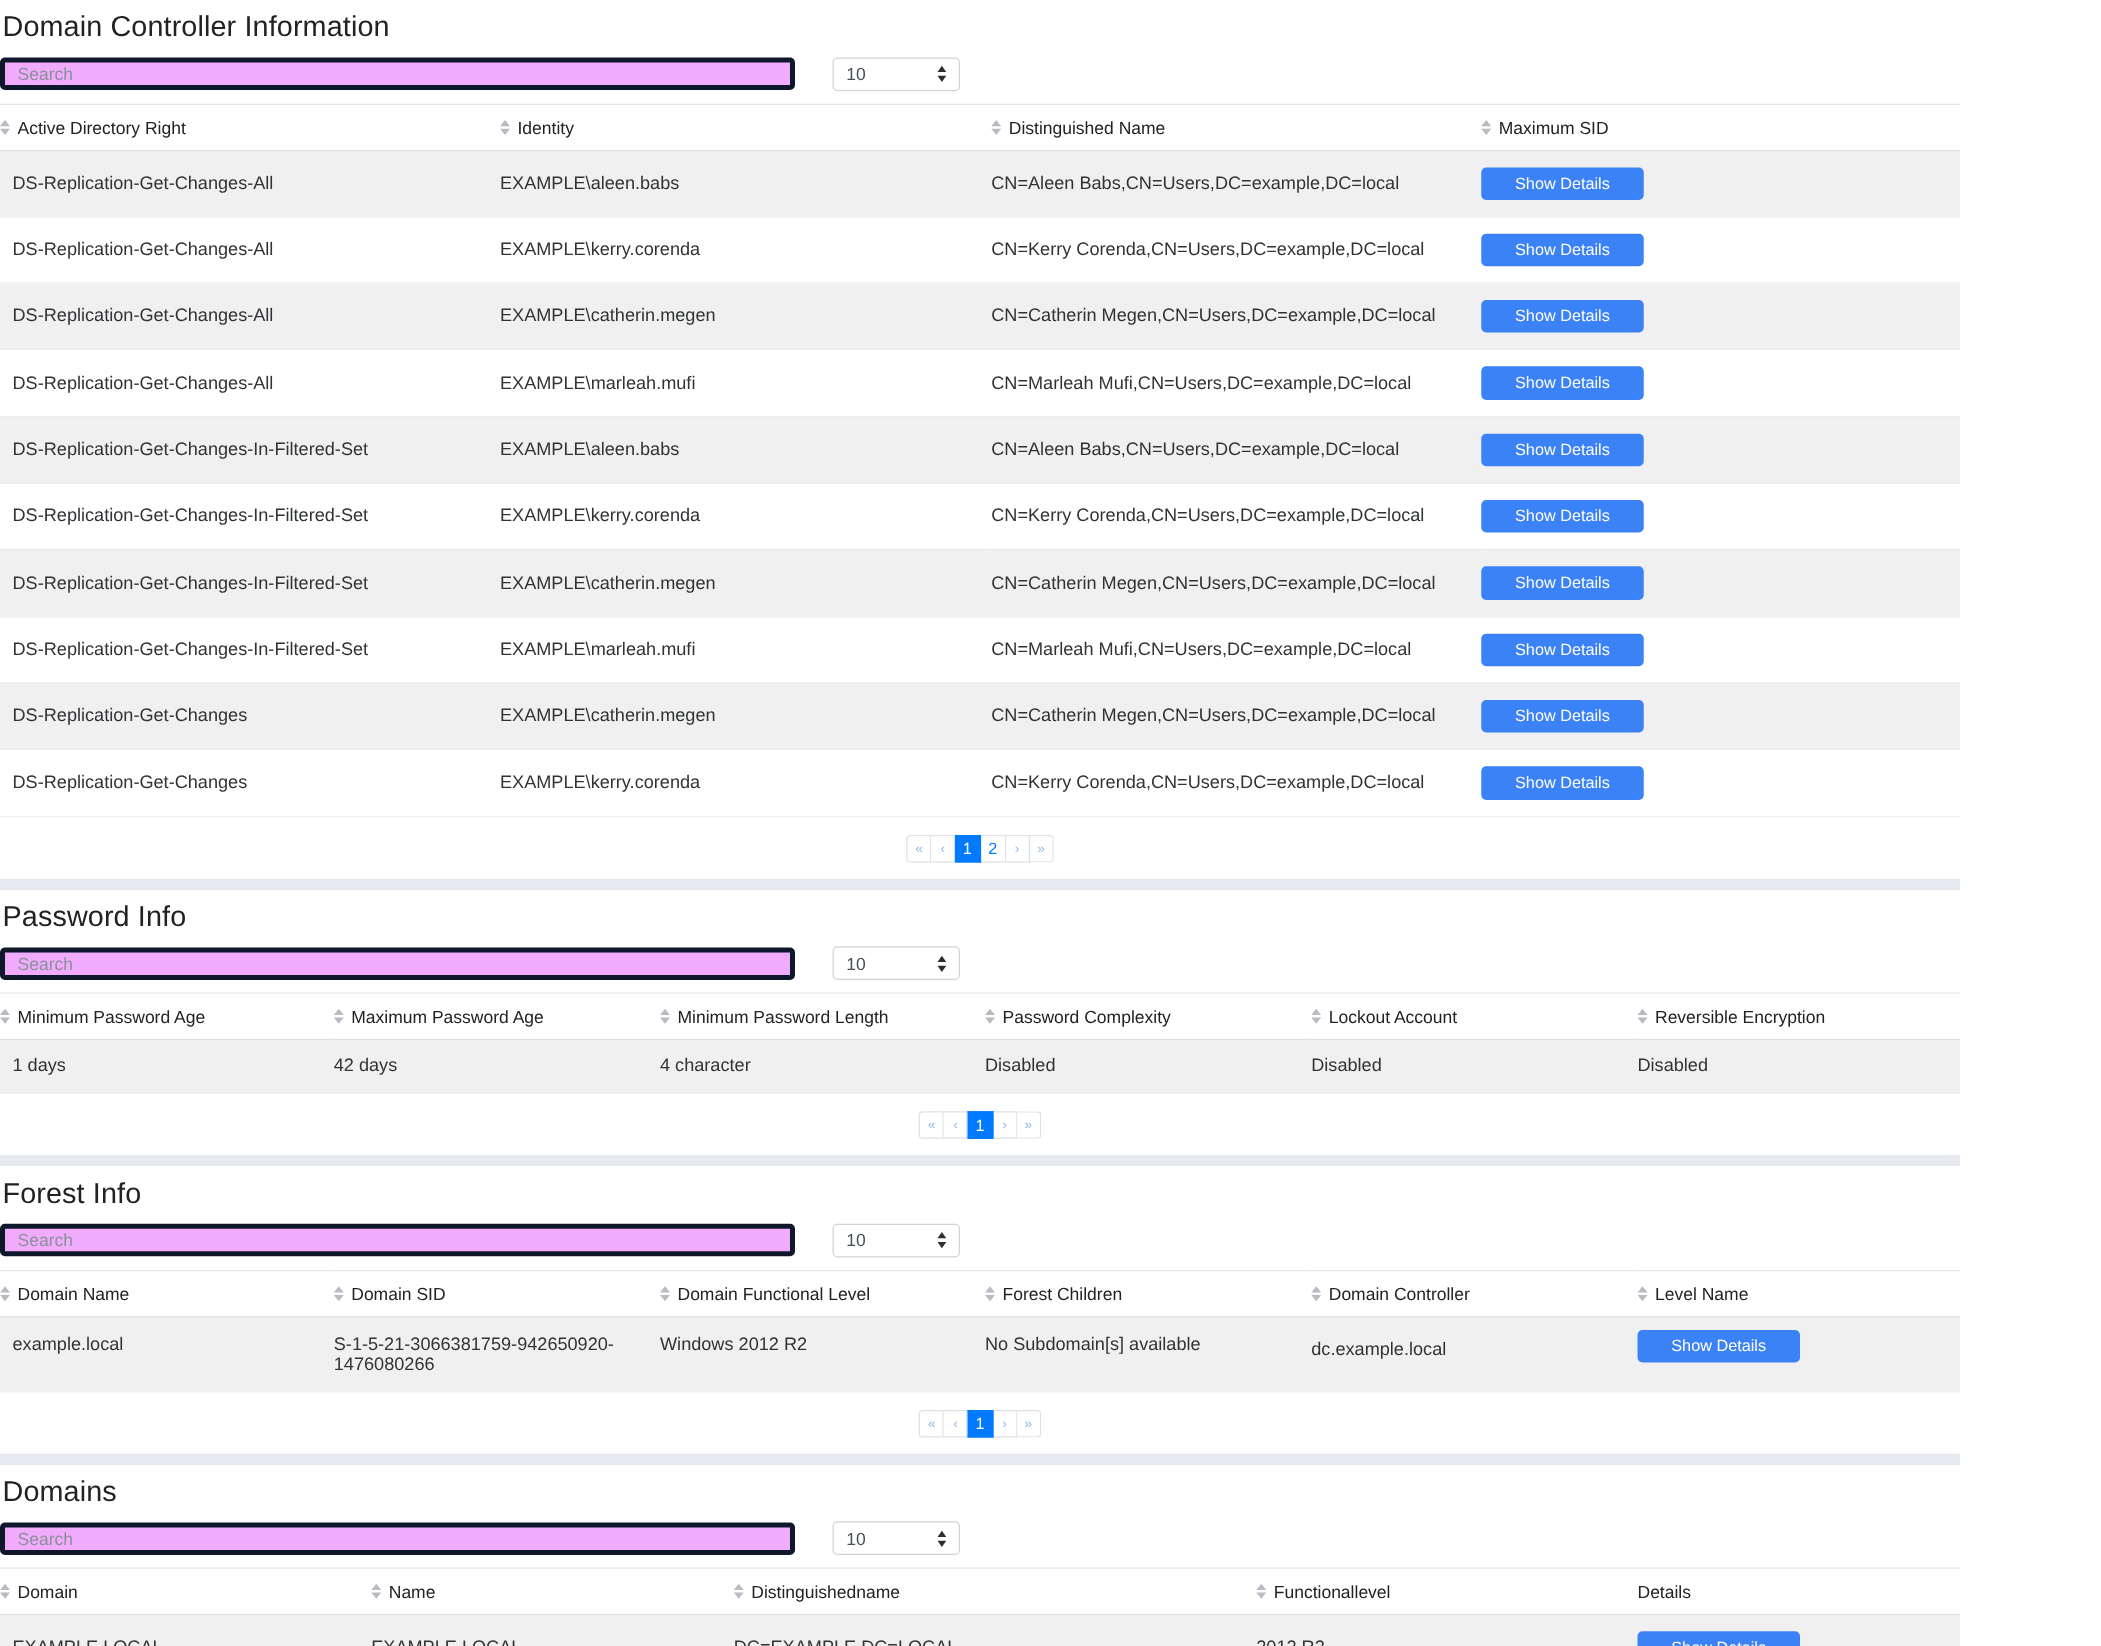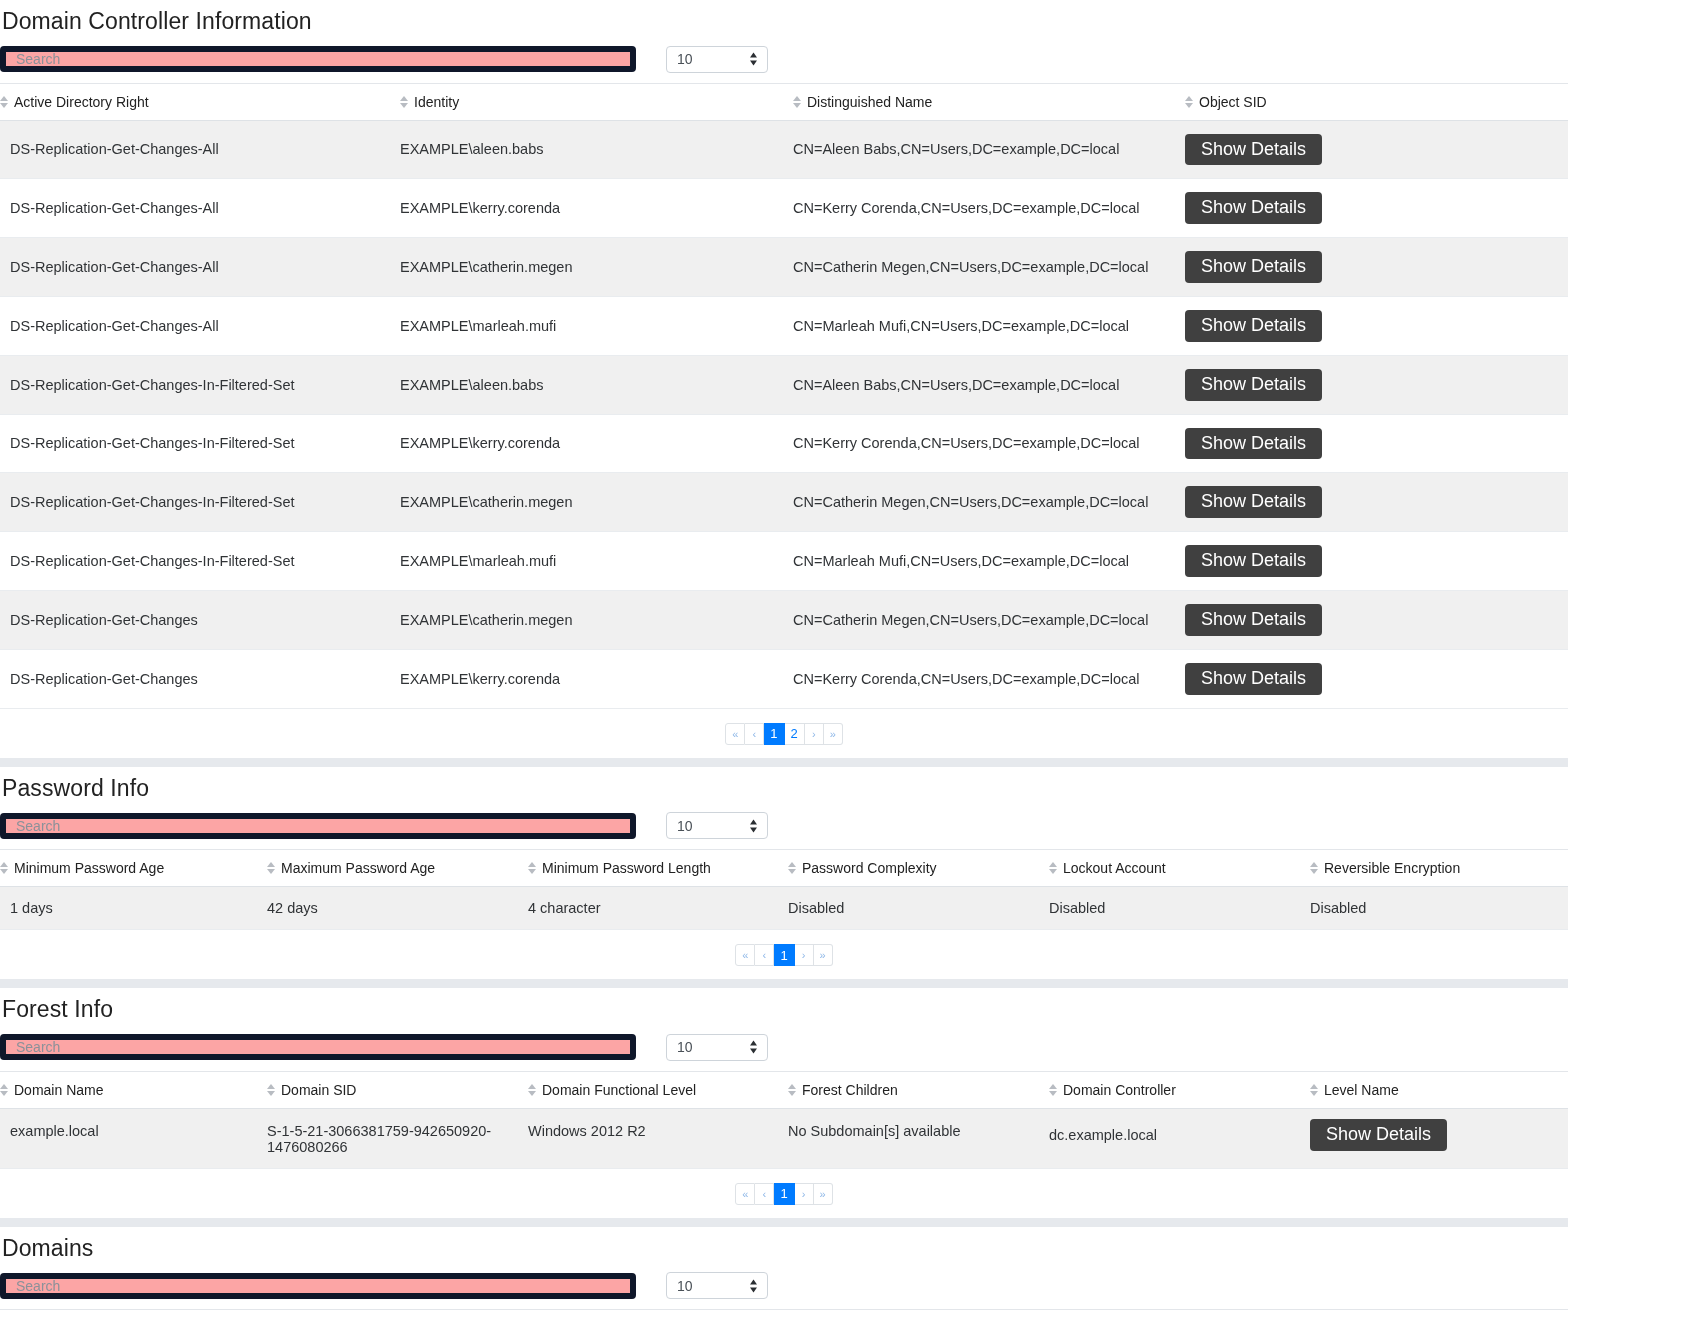--- a/index.html
+++ b/index.html
@@ -28,27 +28,27 @@
 
   .controls {
     display: flex;
     align-items: center;
     gap: 30px;
     padding: 4px 0 10px 0;
   }
   .search-input {
     width: 636px;
     height: 26px;
-    border: 6px solid #0f172a;
+    border: 4px solid #0f172a;
     border-radius: 4px;
     padding: 2px 10px;
     font-size: 14px;
     font-family: "Liberation Sans", sans-serif;
     color: #495057;
-    background: #fca5a5;
+    background: #f0abfc;
     outline: none;
   }
   .search-input::placeholder { color: #8b9199; }
 
   .len-select {
     position: relative;
     width: 102px;
     height: 27px;
     border: 1px solid #ced4da;
     border-radius: 4px;
@@ -114,27 +114,27 @@
     padding: 13px 10px 13px 0;
     vertical-align: middle;
     border-bottom: 1px solid #e9ecef;
     word-break: break-word;
   }
   tbody tr.odd td { background: #f0f0f0; }
   tbody tr.even td { background: #ffffff; }
 
   .btn-show {
     display: inline-block;
-    background: #404040;
+    background: #3b82f6;
     color: #ffffff;
-    font-size: 18px;
+    font-size: 13px;
     font-family: "Liberation Sans", sans-serif;
     border: none;
     border-radius: 4px;
-    padding: 6px 16px;
+    padding: 6px 27px;
     cursor: pointer;
     line-height: 1.1;
     white-space: nowrap;
   }
 
   .pager-wrap {
     display: flex;
     justify-content: center;
     align-items: center;
     padding: 14px 0 13px 0;
@@ -234,21 +234,21 @@
           </th>
           <th>
             <span class="th-inner">
                   <span class="sort-icon"></span>
             <span>Distinguished Name</span>
                 </span>
           </th>
           <th>
             <span class="th-inner">
                   <span class="sort-icon"></span>
-            <span>Object SID</span>
+            <span>Maximum SID</span>
                 </span>
           </th>
         </tr>
       </thead>
       <tbody>
         <tr class="odd">
           <td class="cell-pad-l">DS-Replication-Get-Changes-All</td>
           <td>EXAMPLE\aleen.babs</td>
           <td>CN=Aleen Babs,CN=Users,DC=example,DC=local</td>
           <td>

